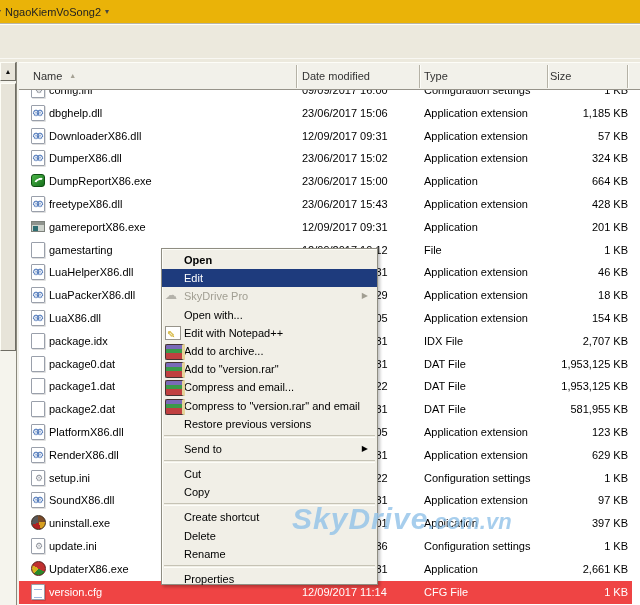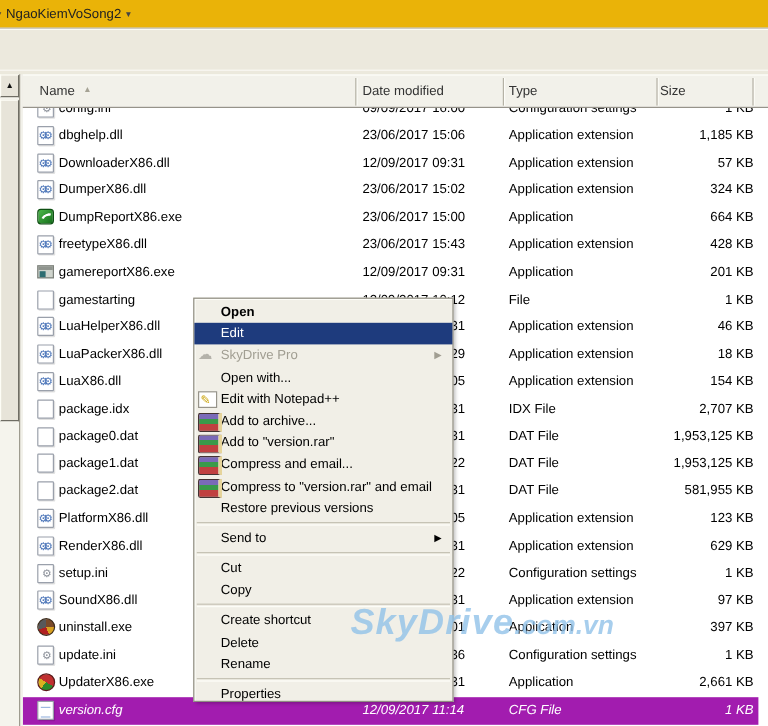--- a/index.html
+++ b/index.html
@@ -29,21 +29,21 @@
   #list-header{position:absolute;left:19px;top:62px;width:621px;height:28px;background:#f2f1ea;
     border-top:1px solid #fdfdf8;border-bottom:1px solid #96938a;box-sizing:border-box;z-index:3;
     font-size:11px;color:#333;}
   .hcell{position:absolute;top:0;height:26px;line-height:26px;white-space:nowrap;}
   .hsep{position:absolute;top:2px;width:1px;height:23px;background:#b5b2a6;box-shadow:1px 0 0 #fdfdf8;}
   #sort-arrow{font-size:7px;color:#a5a294;margin-left:7px;vertical-align:2px;}
 
   
   #rows-viewport{position:absolute;left:19px;top:90px;width:621px;height:548px;background:#fff;overflow:hidden;z-index:1;}
   .row{position:absolute;left:0;width:613px;height:23px;font-size:11px;color:#000;}
-  .row.selected{background:#a21caf;color:#fff;font-style:italic;}
+  .row.selected{background:#ef4444;color:#fff;}
   .row span.cell{position:absolute;top:0;height:23px;line-height:23px;white-space:nowrap;}
   .c-name{left:30px;}
   .c-date{left:283px;}
   .c-type{left:405px;}
   .c-size{right:4px;text-align:right;}
 
   
   .ficon{position:absolute;left:12px;top:3px;width:14px;height:16px;}
   .pagey{background:#fff;border:1px solid #9aa0ab;box-sizing:border-box;border-radius:1px;
     box-shadow:1px 1px 0 rgba(0,0,0,0.12);}

